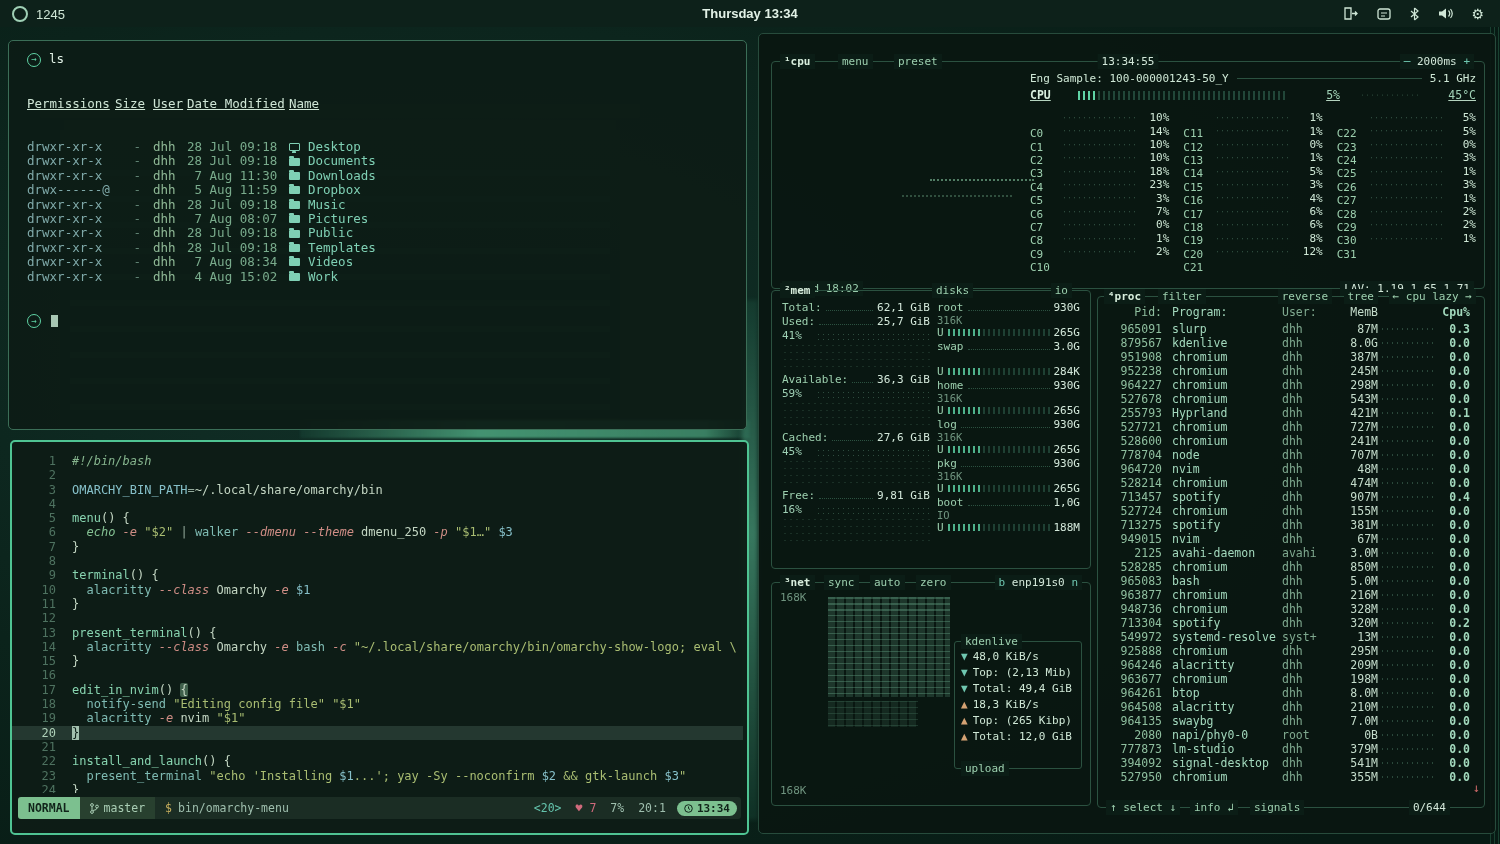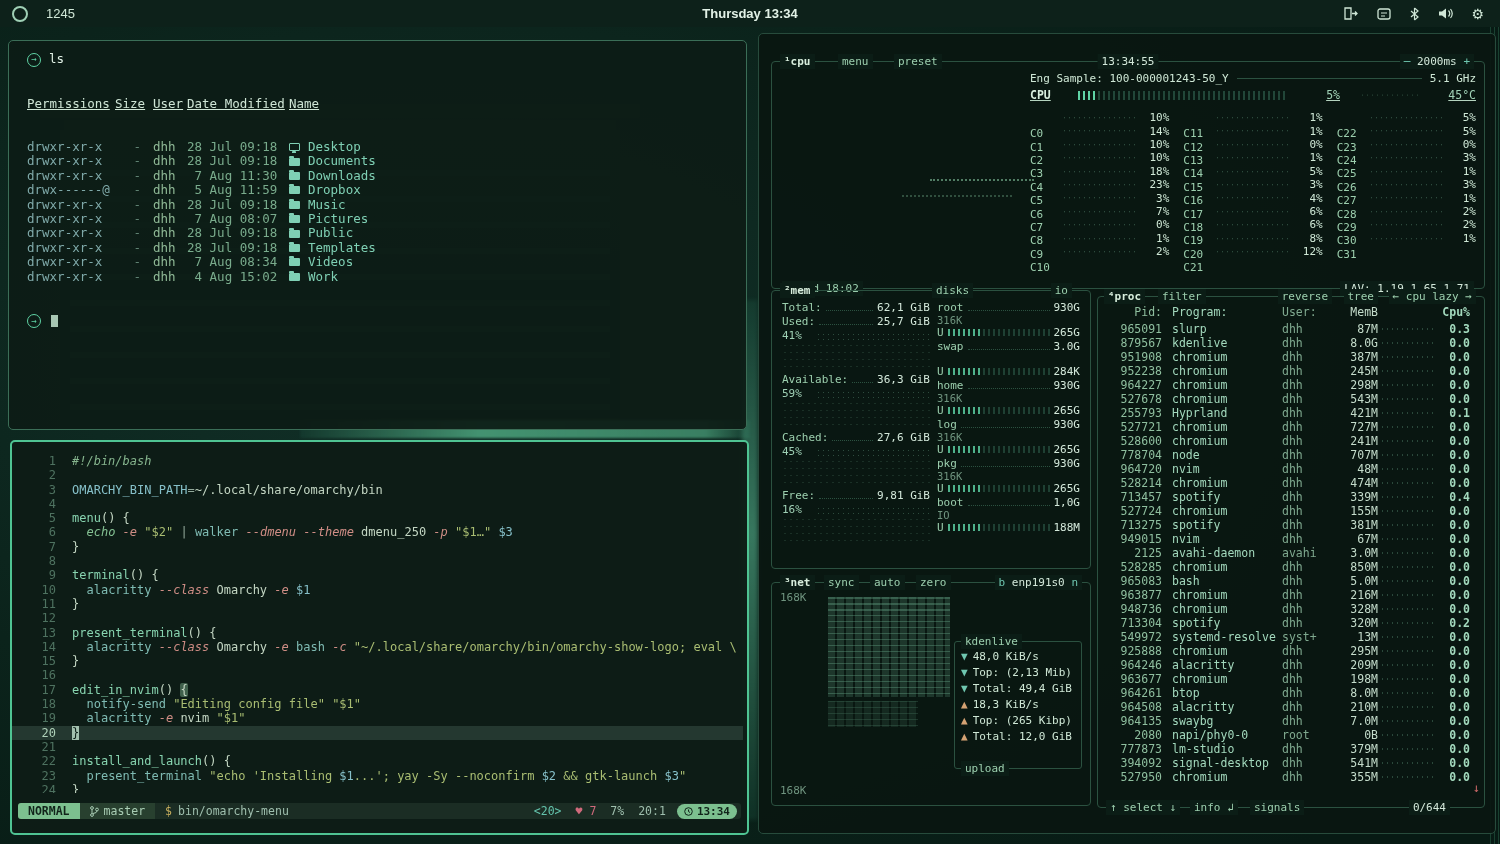--- a/index.html
+++ b/index.html
@@ -21,21 +21,21 @@
     filter:blur(1px);}
   .wp-glow2{position:absolute;left:742px;top:300px;width:16px;height:520px;
     background:linear-gradient(180deg, rgba(60,170,130,.12), rgba(120,240,190,.4) 45%, rgba(60,170,130,.12));
     filter:blur(2px);}
   .wp-streaks{position:absolute;right:0;top:0;width:10px;height:100%;
     background:repeating-linear-gradient(to right, rgba(90,200,150,.22) 0 1px, transparent 1px 4px);}
 
   
   .topbar{position:absolute;left:0;top:0;width:1500px;height:27px;background:#0d211a;z-index:5;
     display:flex;align-items:center;color:#cfe6d6;font:13px "Liberation Sans",sans-serif;}
-  .ws{display:flex;align-items:center;gap:18px;margin-left:12px;}
+  .ws{display:flex;align-items:flex-end;gap:8px;margin-left:12px;}
   .ws-logo{width:12px;height:12px;border:2px solid #9fd0b5;border-radius:50%;}
   .ws-item{min-width:10px;text-align:center;color:#cfe6d6;}
   .ws-item.tok-wsactive{width:13px;height:13px;background:#b9dcc6;border-radius:4px;}
   .clock{position:absolute;left:0;right:0;text-align:center;font-weight:bold;color:#e2f2e7;pointer-events:none;}
   .tray{margin-left:auto;display:flex;align-items:center;gap:18px;margin-right:16px;z-index:2;}
   .tray svg{display:block;}
   .gear{font-family:"DejaVu Sans",sans-serif;font-size:14px;color:#cfe6d6;line-height:14px;}
 
   
   .win{position:absolute;z-index:2;border-radius:5px;}
@@ -77,21 +77,21 @@
   .tok-cmd{color:#7fbbb3;}
   .tok-fnd{color:#88d4b0;}
   .tok-str{color:#a9bd72;}
   .tok-flg{color:#cf8d85;font-style:italic;}
   .tok-var{color:#86c0c9;}
   .tok-op{color:#93a99b;}
   .tok-pl{color:#c3d6c3;}
   .tok-match{background:#40604c;border-radius:2px;}
   .tok-cursor{background:#a2c0ae;color:#0d1f17;}
 
-  .status{position:absolute;left:6px;right:6px;bottom:14px;height:16px;background:#1b2d24;
+  .status{position:absolute;left:6px;right:6px;bottom:14px;height:22px;background:#1b2d24;
     display:flex;align-items:center;font-size:11.5px;border-radius:3px;color:#9fbfae;}
   .st-mode{background:#7cc08f;color:#11241a;font-weight:bold;padding:0 10px;height:100%;
     display:flex;align-items:center;border-radius:3px 0 0 3px;}
   .st-branch{background:#28402f;padding:0 10px;height:100%;display:flex;align-items:center;gap:5px;color:#a9cdb4;}
   .st-file{padding:0 10px;display:flex;gap:6px;}
   .st-file .dollar{color:#c9b05e;}
   .st-right{margin-left:auto;display:flex;align-items:center;gap:0;}
   .st-right>span{padding:0 7px;}
   .st-buf{color:#64c3ac;}
   .st-diag{color:#d06a7c;}
@@ -953,21 +953,21 @@
         <span class="pprog">chromium</span>
         <span class="puser">dhh</span>
         <span class="pmem">474M</span>
         <span class="pdots"></span>
         <span class="pcpu">0.0</span>
       </div>
         <div class="prow">
         <span class="ppid">713457</span>
         <span class="pprog">spotify</span>
         <span class="puser">dhh</span>
-        <span class="pmem">339M</span>
+        <span class="pmem">907M</span>
         <span class="pdots"></span>
         <span class="pcpu">0.4</span>
       </div>
         <div class="prow">
         <span class="ppid">527724</span>
         <span class="pprog">chromium</span>
         <span class="puser">dhh</span>
         <span class="pmem">155M</span>
         <span class="pdots"></span>
         <span class="pcpu">0.0</span>

